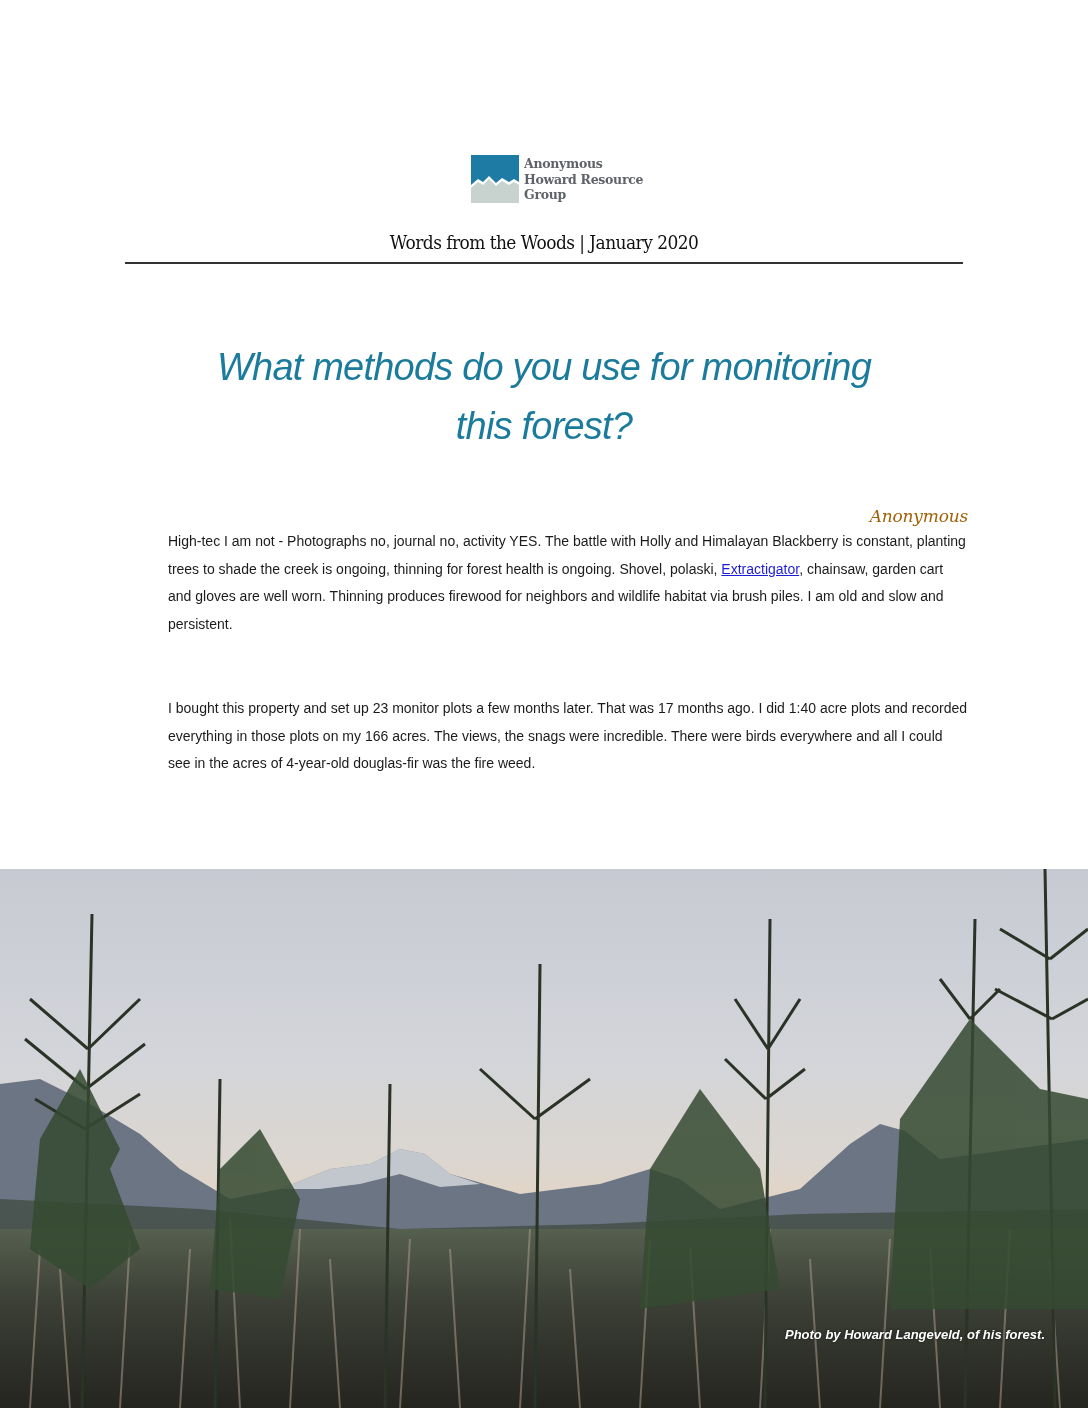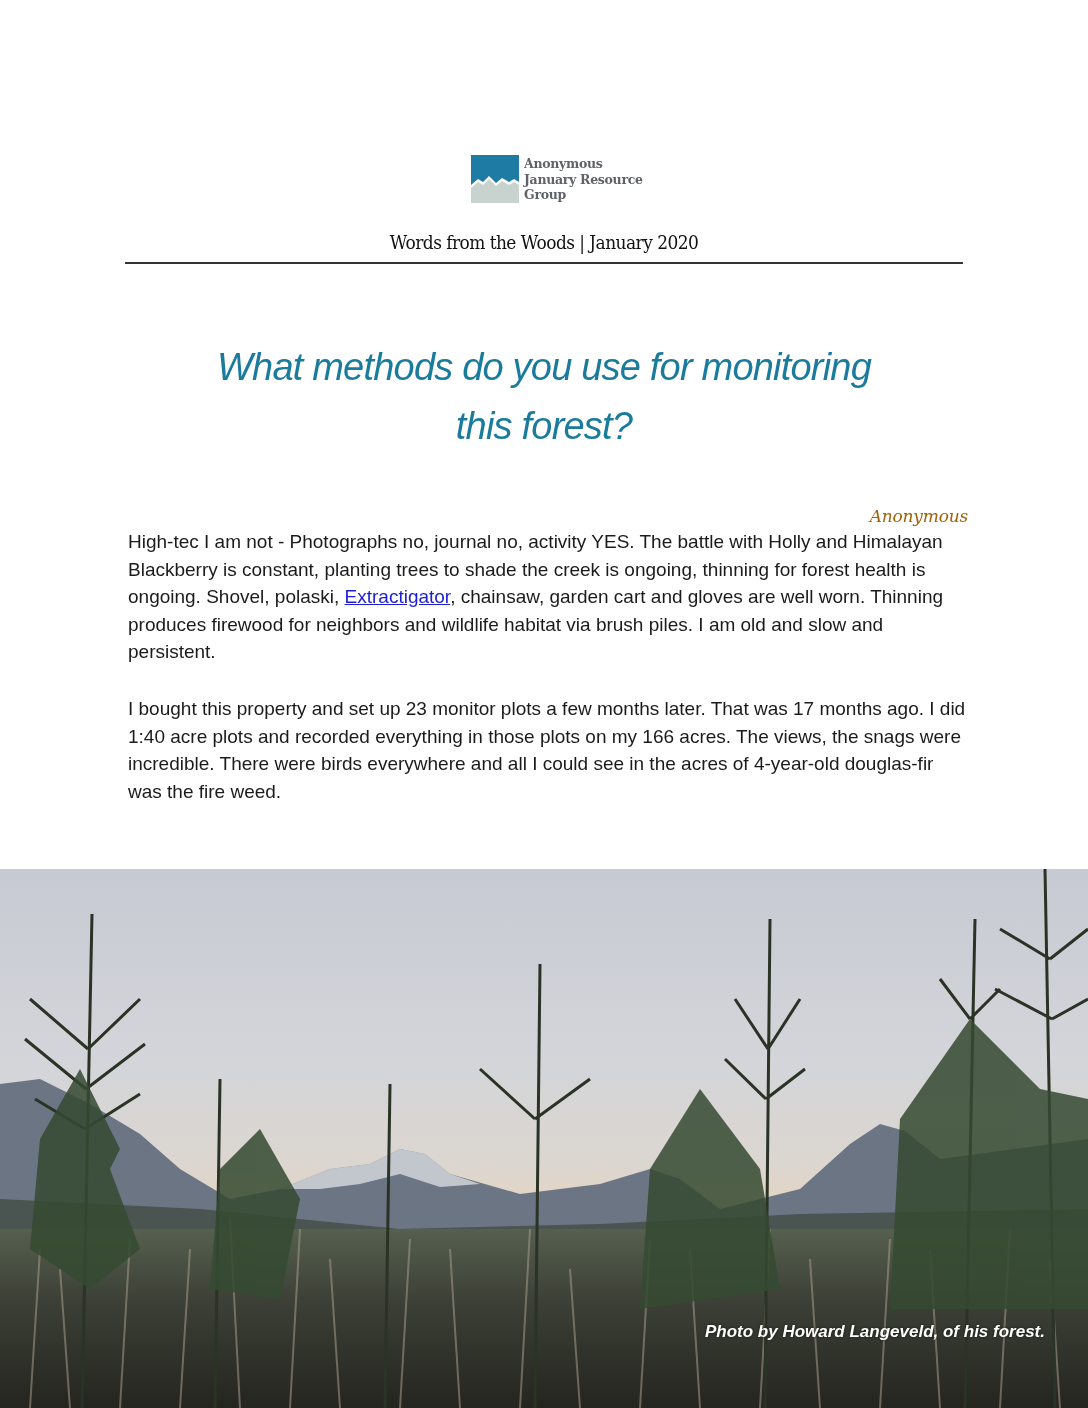--- a/index.html
+++ b/index.html
@@ -33,50 +33,50 @@
       font-family: Liberation Sans, sans-serif; font-style: italic; font-size: 38px;
       line-height: 59px; color: #1a7b9c; letter-spacing: -0.8px;
     }
 
     .entry { position: absolute; left: 128px; width: 840px; }
     .entry-author {
       font-family: "DejaVu Serif", serif; font-style: italic; font-size: 17px;
       line-height: 22px; color: #a16207; letter-spacing: -0.2px; text-align: right;
     }
     .entry-body {
-      font-family: "Liberation Sans", sans-serif; font-size: 19px; line-height: 27.5px;
-      color: #1b1b1b; margin-top: 1px;
+      font-family: "Liberation Sans", sans-serif; font-size: 14px; line-height: 27.5px;
+      color: #1b1b1b; margin-top: 1px; margin-left: 40px;
     }
     .entry-body .link { color: #1d1dd6; text-decoration: underline; }
     .entry-1 { top: 505px; }
     .entry-2 { top: 694px; }
 
     .photo {
       position: absolute; left: 0; top: 869px; width: 1088px; height: 539px; overflow: hidden;
       background: #c9ccd3;
     }
     .photo svg { display: block; width: 1088px; height: 539px; }
     .photo-caption {
       position: absolute; right: 43px; bottom: 66px;
       font-family: "Liberation Sans", sans-serif; font-style: italic; font-weight: bold;
-      font-size: 17px; color: #ffffff; text-shadow: 0 0 3px rgba(0,0,0,0.6);
+      font-size: 13px; color: #ffffff; text-shadow: 0 0 3px rgba(0,0,0,0.6);
     }
   </style>
 </head>
 <body>
 
 <div class="logo">
   <svg class="logo-mark" viewBox="0 0 48 48">
     <rect x="0" y="0" width="48" height="48" fill="#1e7ca4"></rect>
     <path d="M0 30 L7 24 L12 27 L18 21 L25 28 L31 23 L38 27 L43 24 L48 27 L48 48 L0 48 Z" fill="#ffffff"></path>
     <path d="M0 33 L7 27 L12 30 L18 24 L25 31 L31 26 L38 30 L43 27 L48 30 L48 48 L0 48 Z" fill="#c8d3cf"></path>
   </svg>
   <div class="logo-text">
     <span>Anonymous</span>
-    <span>January Resource</span>
+    <span>Howard Resource</span>
     <span>Group</span>
   </div>
 </div>
 
 <div class="issue-line">Words from the Woods | January 2020</div>
 <div class="rule"></div>
 
 <div class="headline">
   <div>What methods do you use for monitoring</div>
   <div>this forest?</div>

